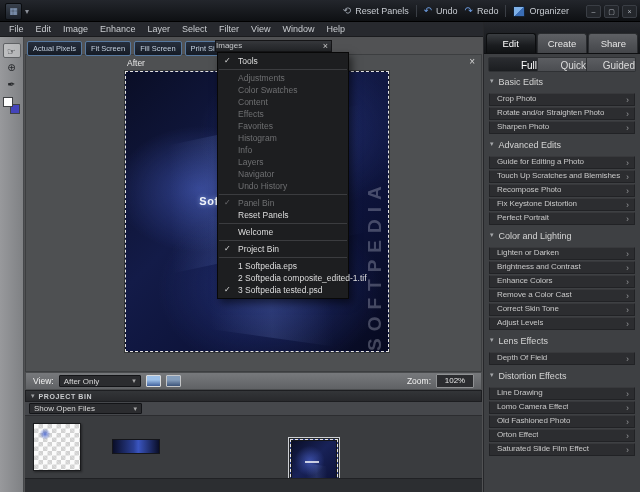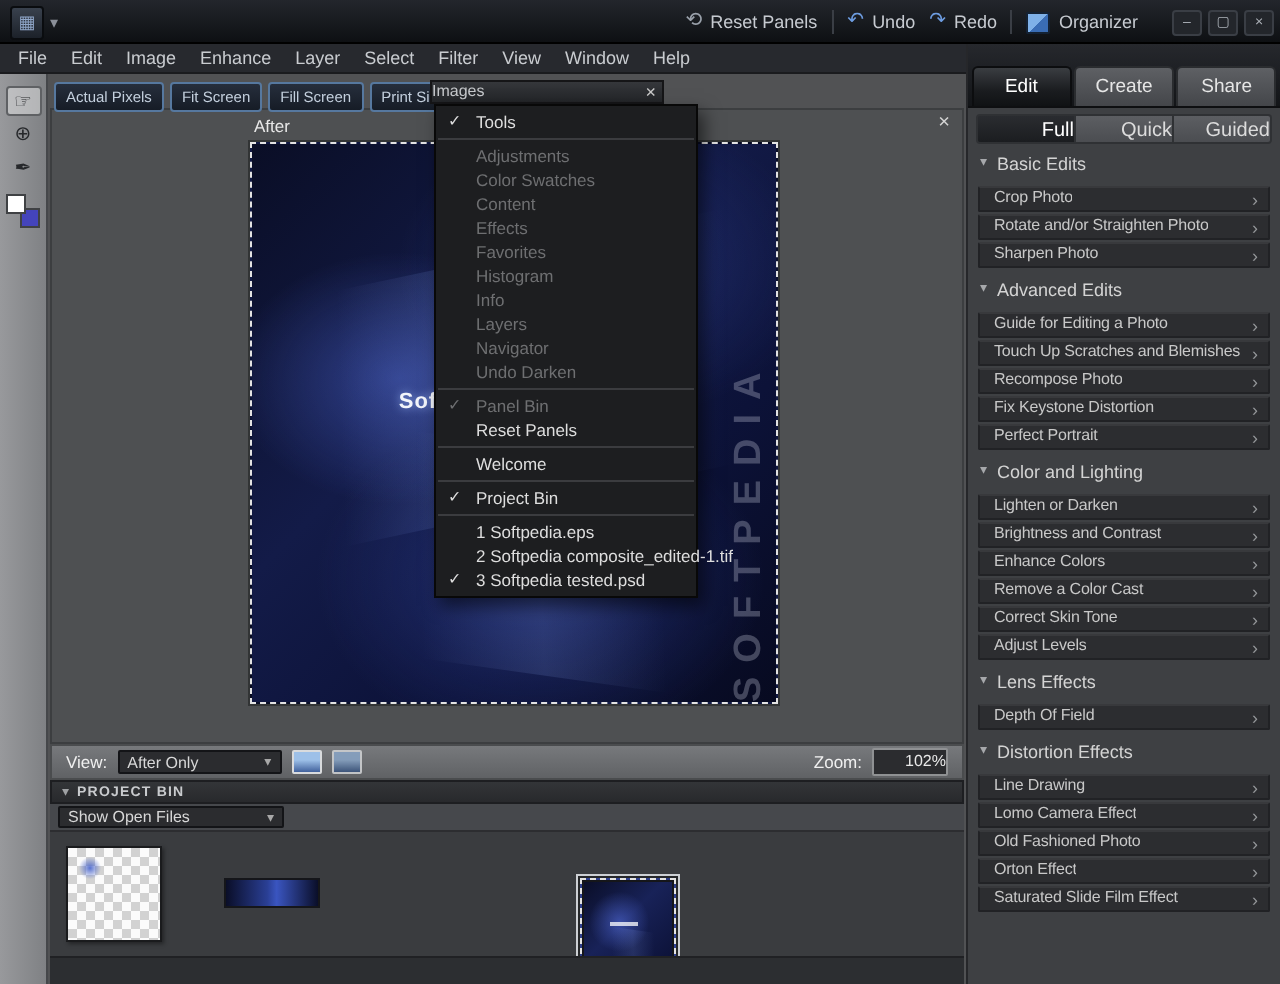--- a/index.html
+++ b/index.html
@@ -91,21 +91,21 @@
     background:linear-gradient(#77797c,#606265);border:1px solid #4a4c4e;box-sizing:border-box;
     display:flex;align-items:center;gap:5px;padding:0 7px}
   .sb-label{color:#f0f0f0;font-size:8.5px;white-space:nowrap}
   .sb-dropdown{display:flex;align-items:center;justify-content:space-between;width:82px;height:12px;
     background:#2b2c2f;border:1px solid #131417;color:#d8d8d8;font-size:8px;padding:0 4px;box-sizing:border-box;border-radius:1px}
   .dd-arrow{font-size:7px;color:#a8a8a8}
   .sb-ic{width:13px;height:10px;border:1px solid #d9dbdd;background:linear-gradient(#9dc0e8 40%,#41619c);border-radius:1px}
   .sb-ic.two{background:linear-gradient(#8aa8cc 40%,#33507e);opacity:.8}
   .sb-flex{flex:1}
   .zoom-box{width:36px;height:12px;background:#2b2c2f;border:1px solid #8f9193;color:#e8e8e8;
-    font-size:8px;line-height:12px;text-align:right;border-radius:1px;box-sizing:content-box}
+    font-size:8px;line-height:12px;text-align:center;border-radius:1px;box-sizing:content-box}
 
   
   .bin-header{position:absolute;left:25px;top:390px;width:457px;height:12px;
     background:linear-gradient(#333538,#28292c);border:1px solid #1d1e21;box-sizing:border-box;
     display:flex;align-items:center;gap:4px;padding-left:5px}
   .bh-chev{color:#9fa1a4;font-size:7px}
   .bin-title{color:#c9cbce;font-size:7px;font-weight:bold;letter-spacing:.6px}
   .bin-filter{position:absolute;left:25px;top:402px;width:457px;height:14px;background:#46484c;
     border-bottom:1px solid #2c2d30;box-sizing:border-box;display:flex;align-items:center;padding-left:4px}
   .bin-dd{width:113px;height:11px}
@@ -277,21 +277,21 @@
       <div class="menu-item disabled">
     
     <span class="mi-label">Layers</span>
   </div>
       <div class="menu-item disabled">
     
     <span class="mi-label">Navigator</span>
   </div>
       <div class="menu-item disabled">
     
-    <span class="mi-label">Undo Darken</span>
+    <span class="mi-label">Undo History</span>
   </div>
       <div class="menu-sep"></div>
       <div class="menu-item checked disabled">
     <span class="mi-check">✓</span>
     <span class="mi-label">Panel Bin</span>
   </div>
       <div class="menu-item">
     
     <span class="mi-label">Reset Panels</span>
   </div>

